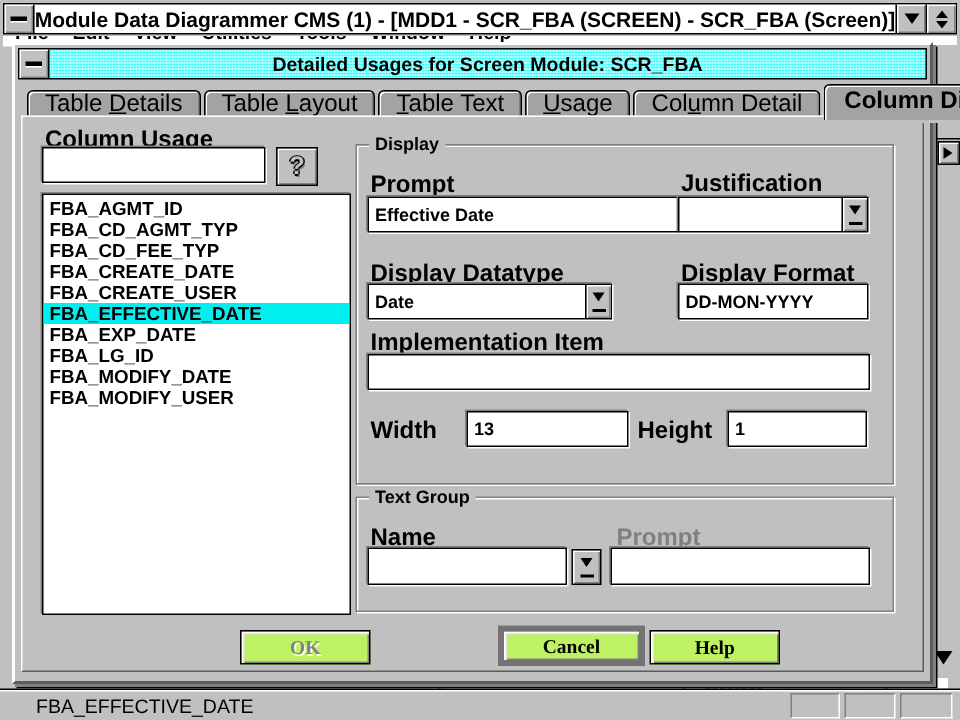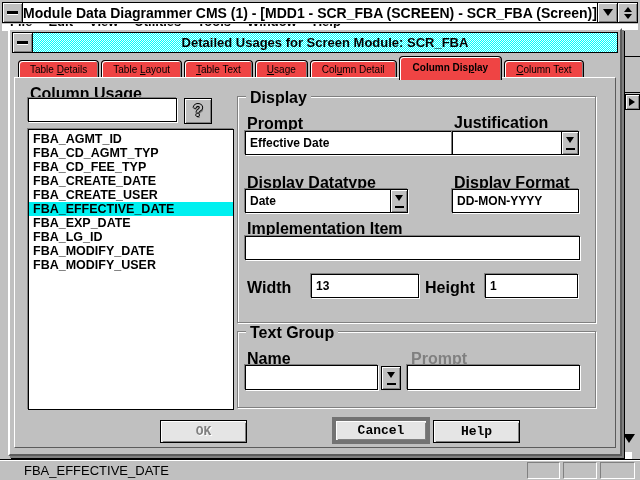--- a/index.html
+++ b/index.html
@@ -63,21 +63,21 @@
     position:absolute; left:2px; top:2px; width:606px; height:21px;
     background-image:conic-gradient(#00ffff 25%, #e8ffff 0 50%, #00ffff 0 75%, #e8ffff 0);
     background-size:2px 2px;
     border:1px solid #000; display:flex; align-items:center;
   }
   .dlg-title { flex:1; text-align:center; font-weight:bold; font-size:13px; }
 
   
   .tabrow { position:absolute; left:8px; top:26px; width:596px; height:24px; display:flex; align-items:flex-end; gap:2px; }
   .tab {
-    height:20px; line-height:18px; padding:0 11px; font-size:10px; background:#ef4444;
+    height:20px; line-height:18px; padding:0 11px; font-size:16px; background:#a3a3a3;
     border:1px solid #000; border-bottom:none; border-radius:4px 4px 0 0;
     box-shadow: inset 1px 1px 0 #fff, inset -1px 0 0 #808080; white-space:nowrap;
   }
   .tab.active { font-weight:bold; height:24px; line-height:22px; padding:0 13px; position:relative; z-index:5;
     box-shadow: inset 1px 1px 0 #fff, inset -1px 0 0 #808080, 0 2px 0 #c0c0c0; }
 
   .panel {
     position:absolute; left:4px; top:47px; width:602px; height:371px; background:#c0c0c0;
     border:1px solid; border-color:#fff #5c5c5c #5c5c5c #fff; z-index:2;
   }
@@ -96,33 +96,33 @@
   .dd-btn {
     position:absolute; right:1px; top:1px; bottom:1px; width:17px; background:#c0c0c0;
     border-left:1px solid #000; box-shadow: inset 1px 1px 0 #fff, inset -1px -1px 0 #808080;
     display:flex; flex-direction:column; align-items:center; justify-content:center;
   }
   .dd-btn.standalone { position:absolute; border:1px solid #000; }
   .dd-tri { width:0; height:0; border:4px solid transparent; border-top:6px solid #000; }
   .dd-bar { width:9px; height:2px; background:#000; margin-top:1px; }
 
   .group { position:absolute; border:1px solid #808080; box-shadow: inset 1px 1px 0 #fff, 1px 1px 0 #fff; }
-  .group-label { position:absolute; top:-8px; left:8px; background:#c0c0c0; padding:0 4px; font-weight:bold; font-size:16px; }
+  .group-label { position:absolute; top:-8px; left:8px; background:#c0c0c0; padding:0 4px; font-weight:bold; font-size:12px; }
 
   .listbox {
     position:absolute; left:13px; top:51px; width:206px; height:281px; background:#fff;
     border:1px solid #000; box-shadow:-1px -1px 0 #808080; overflow:hidden; padding-top:2px;
   }
   .lb-item { height:14px; line-height:14px; font-weight:bold; font-size:12.5px; padding-left:4px; white-space:pre; }
   .lb-item.selected { background:#00f0f0; }
 
   .btn {
-    position:absolute; background:#e5e5e5; border:1px solid #000;
+    position:absolute; background:#bef264; border:1px solid #000;
     box-shadow: inset 1px 1px 0 #fff, inset 2px 2px 0 #e4e4e4, inset -1px -1px 0 #808080;
-    font-family:Liberation Mono, monospace; font-weight:bold; font-size:13px;
+    font-family:Liberation Serif, serif; font-weight:bold; font-size:13px;
     display:flex; align-items:center; justify-content:center;
   }
   .btn.disabled { color:#808080; text-shadow:1px 1px 0 #fff; }
   .btn.default { border:4px solid #737373;margin-left:42px; }
 
   .help-btn {
     position:absolute; left:169px; top:20px; width:28px; height:26px; background:#c0c0c0;
     border:1px solid #000; box-shadow: inset 1px 1px 0 #fff, inset -1px -1px 0 #808080;
     display:flex; align-items:center; justify-content:center;
   }

